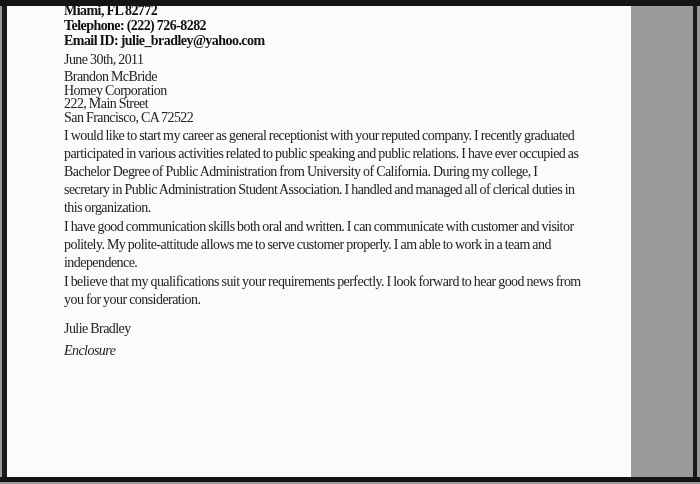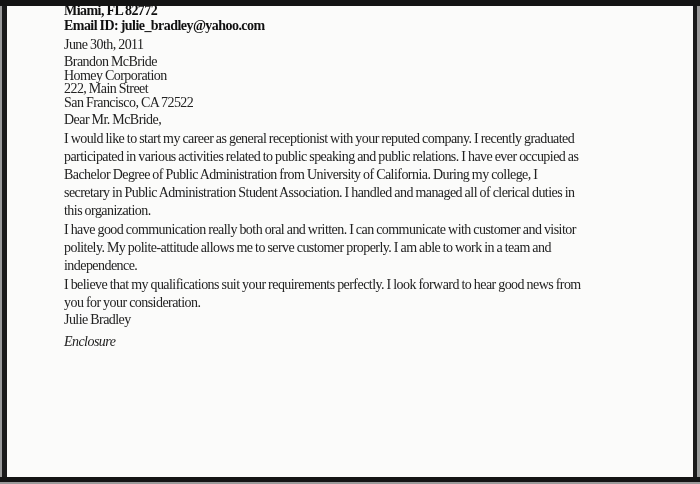--- a/index.html
+++ b/index.html
@@ -9,84 +9,84 @@
     background: #9a9a9a;
     font-family: "Liberation Serif", "DejaVu Serif", serif;
   }
   
   .bar-top    { position: absolute; left: 0; top: 0; width: 700px; height: 6px; background: #141414; z-index: 3; }
   .bar-bottom { position: absolute; left: 0; top: 477px; width: 700px; height: 5px; background: #141414; z-index: 3; }
   .bar-left   { position: absolute; left: 2px; top: 4px; width: 5px; height: 475px; background: #1a1a1a; z-index: 2; }
   .bar-right  { position: absolute; left: 693px; top: 4px; width: 4px; height: 475px; background: #1a1a1a; z-index: 2; }
   
   .paper {
-    position: absolute; left: 7px; top: 6px; width: 686px; height: 471px;
+    position: absolute; left: 7px; top: 6px; width: 624px; height: 471px;
     background: #fbfbfa; overflow: hidden; z-index: 1;
   }
   .content {
     position: absolute; left: 57px; top: -3px; width: 605px;
     color: #222;
     font-size: 14px;
     letter-spacing: -0.55px;
     word-spacing: -0.4px;
     filter: blur(0.33px);
   }
   .line { white-space: nowrap; }
   .sender .line { line-height: 15px; font-weight: bold; color: #101010; }
   .date { margin-top: 4px; line-height: 15px; font-family: Liberation Serif, serif; }
   .recipient { margin-top: 3px; }
   .recipient .line { line-height: 13.5px; }
   .salutation { margin-top: 3px; line-height: 15px; }
   .para { margin-top: 3px; }
   .para .line { line-height: 18px; }
   .para + .para { margin-top: 1px; font-family: Liberation Serif, serif; }
   .closing { margin-top: 11px; line-height: 15px; }
-  .signature { margin-top: 0; line-height: 15px; }
+  .signature { margin-top: 12px; line-height: 15px; }
   .enclosure { margin-top: 7px; line-height: 15px; font-style: italic; }
 </style>
 </head>
 <body>
 
 <div class="bar-top"></div>
 <div class="bar-left"></div>
 <div class="bar-right"></div>
 <div class="bar-bottom"></div>
 
 <div class="paper">
   <div class="content">
 
     <div class="sender">
       <div class="line">Miami, FL 82772</div>
+      <div class="line">Telephone: (222) 726-8282</div>
       <div class="line">Email ID: julie_bradley@yahoo.com</div>
     </div>
 
     <div class="date line">June 30th, 2011</div>
 
     <div class="recipient">
       <div class="line">Brandon McBride</div>
       <div class="line">Homey Corporation</div>
       <div class="line">222, Main Street</div>
       <div class="line">San Francisco, CA 72522</div>
     </div>
 
-    <div class="salutation line">Dear Mr. McBride,</div>
 
     <div class="para">
     </div>
 
     <div class="para">
       <div class="line">I would like to start my career as general receptionist with your reputed company. I recently graduated</div>
       <div class="line">participated in various activities related to public speaking and public relations. I have ever occupied as</div>
       <div class="line">Bachelor Degree of Public Administration from University of California. During my college, I</div>
       <div class="line">secretary in Public Administration Student Association. I handled and managed all of clerical duties in</div>
       <div class="line">this organization.</div>
     </div>
 
     <div class="para">
-      <div class="line">I have good communication really both oral and written. I can communicate with customer and visitor</div>
+      <div class="line">I have good communication skills both oral and written. I can communicate with customer and visitor</div>
       <div class="line">politely. My polite-attitude allows me to serve customer properly. I am able to work in a team and</div>
       <div class="line">independence.</div>
     </div>
 
     <div class="para">
       <div class="line">I believe that my qualifications suit your requirements perfectly. I look forward to hear good news from</div>
       <div class="line">you for your consideration.</div>
     </div>
 
 

